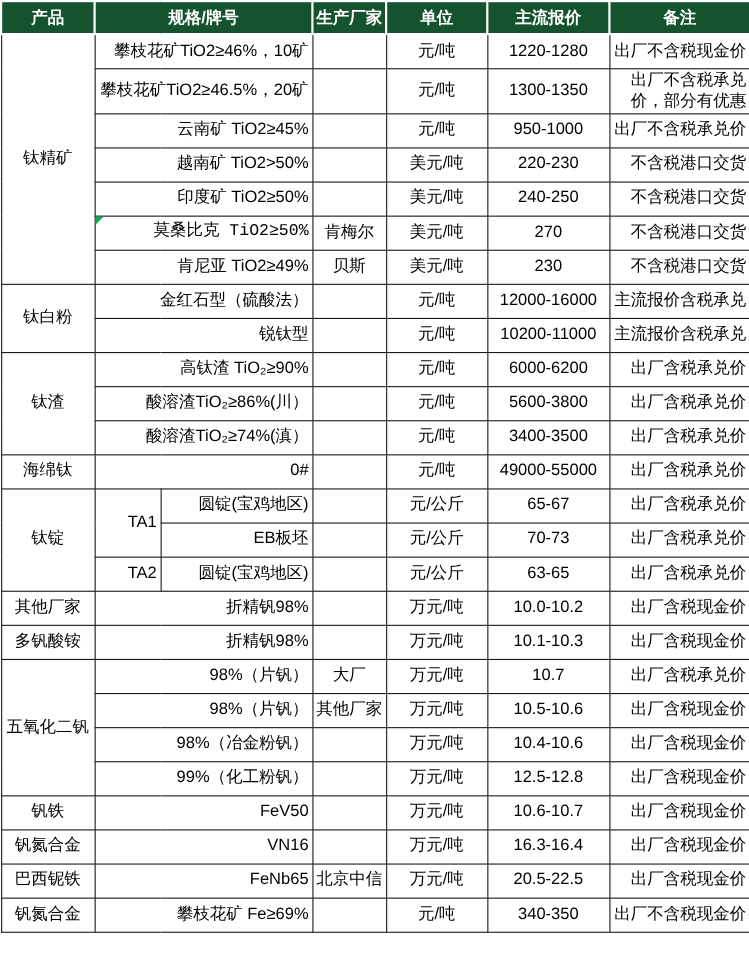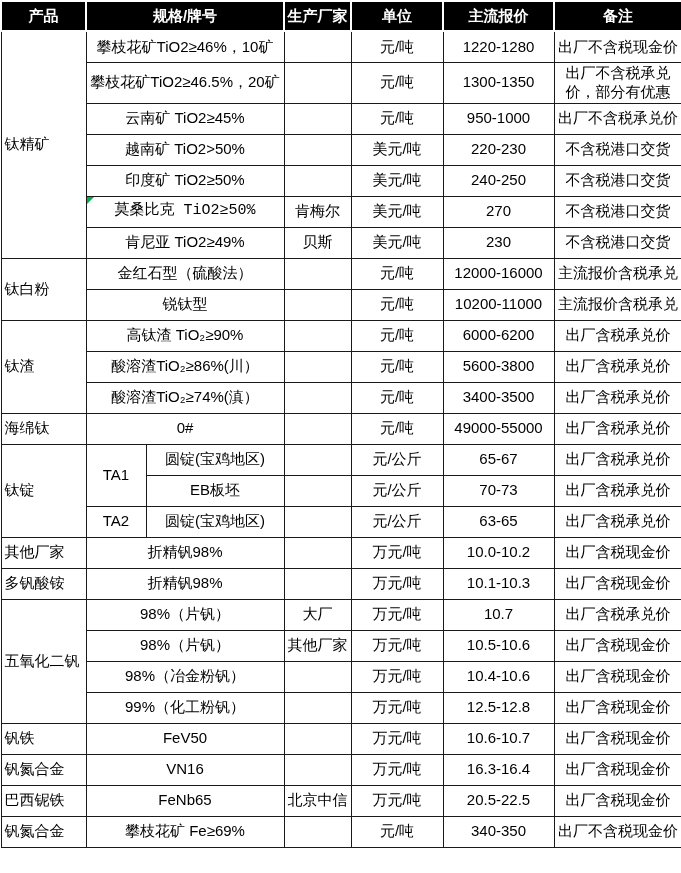--- a/index.html
+++ b/index.html
@@ -11,41 +11,41 @@
     font-family: "Liberation Sans", "DejaVu Sans", sans-serif;
   }
   .price-table {
     border-collapse: collapse;
     table-layout: fixed;
     width: 681px;
     font-size: 15px;
     color: #000;
   }
   .price-table th {
-    background: #000000;
+    background: #14532d;
     color: #ffffff;
     font-weight: bold;
     font-size: 15px;
     border: 2px solid #ffffff;
     height: 26px;
     padding: 1px 2px;
     text-align: center;
   }
   .price-table td {
     border: 1px solid #1a1a1a;
     padding: 1px 3px;
     height: 28px;
     vertical-align: middle;
     overflow: hidden;
     word-break: break-all;
     line-height: 1.25;
   }
   td.c { text-align: center; }
-  td.l { text-align: center; }
-  td.prod { text-align: left; margin-left: 32px; }
+  td.l { text-align: right; }
+  td.prod { text-align: center; margin-left: 32px; }
   td.rel { position: relative; font-family: Liberation Mono, monospace; }
   .corner {
     position: absolute;
     top: 0;
     left: 0;
     width: 0;
     height: 0;
     border-top: 7px solid #00B050;
     border-right: 7px solid transparent;
   }

